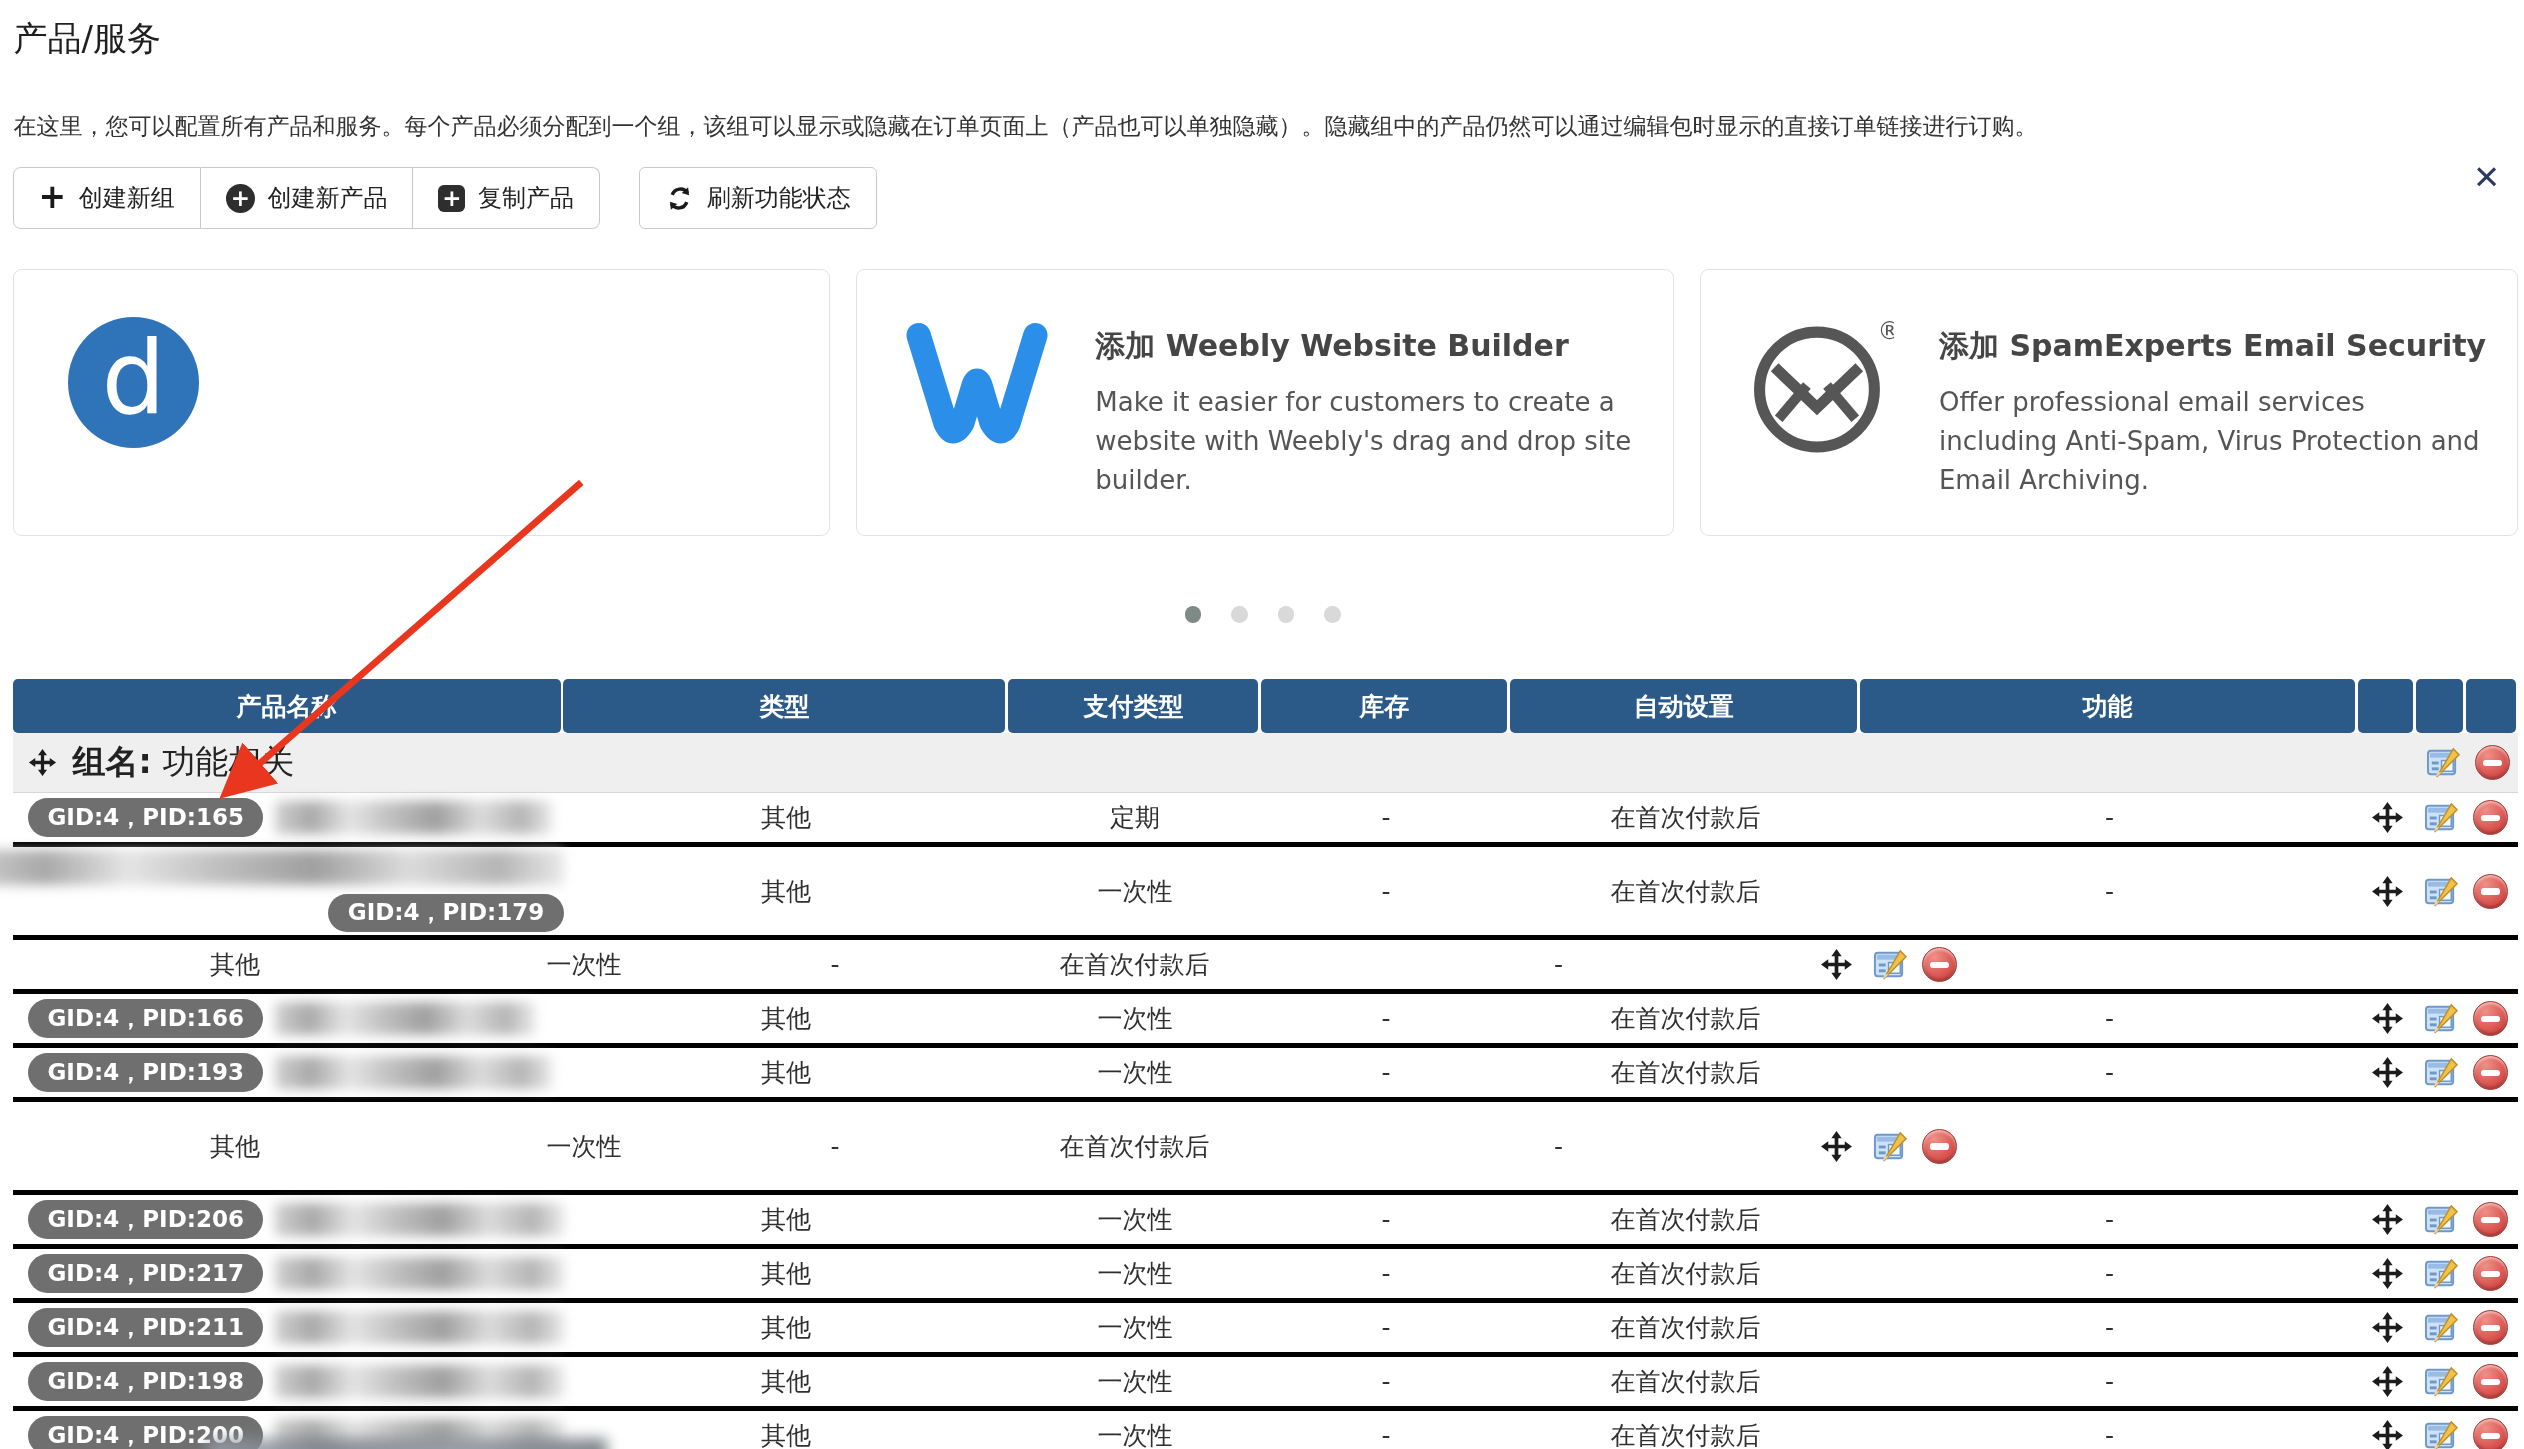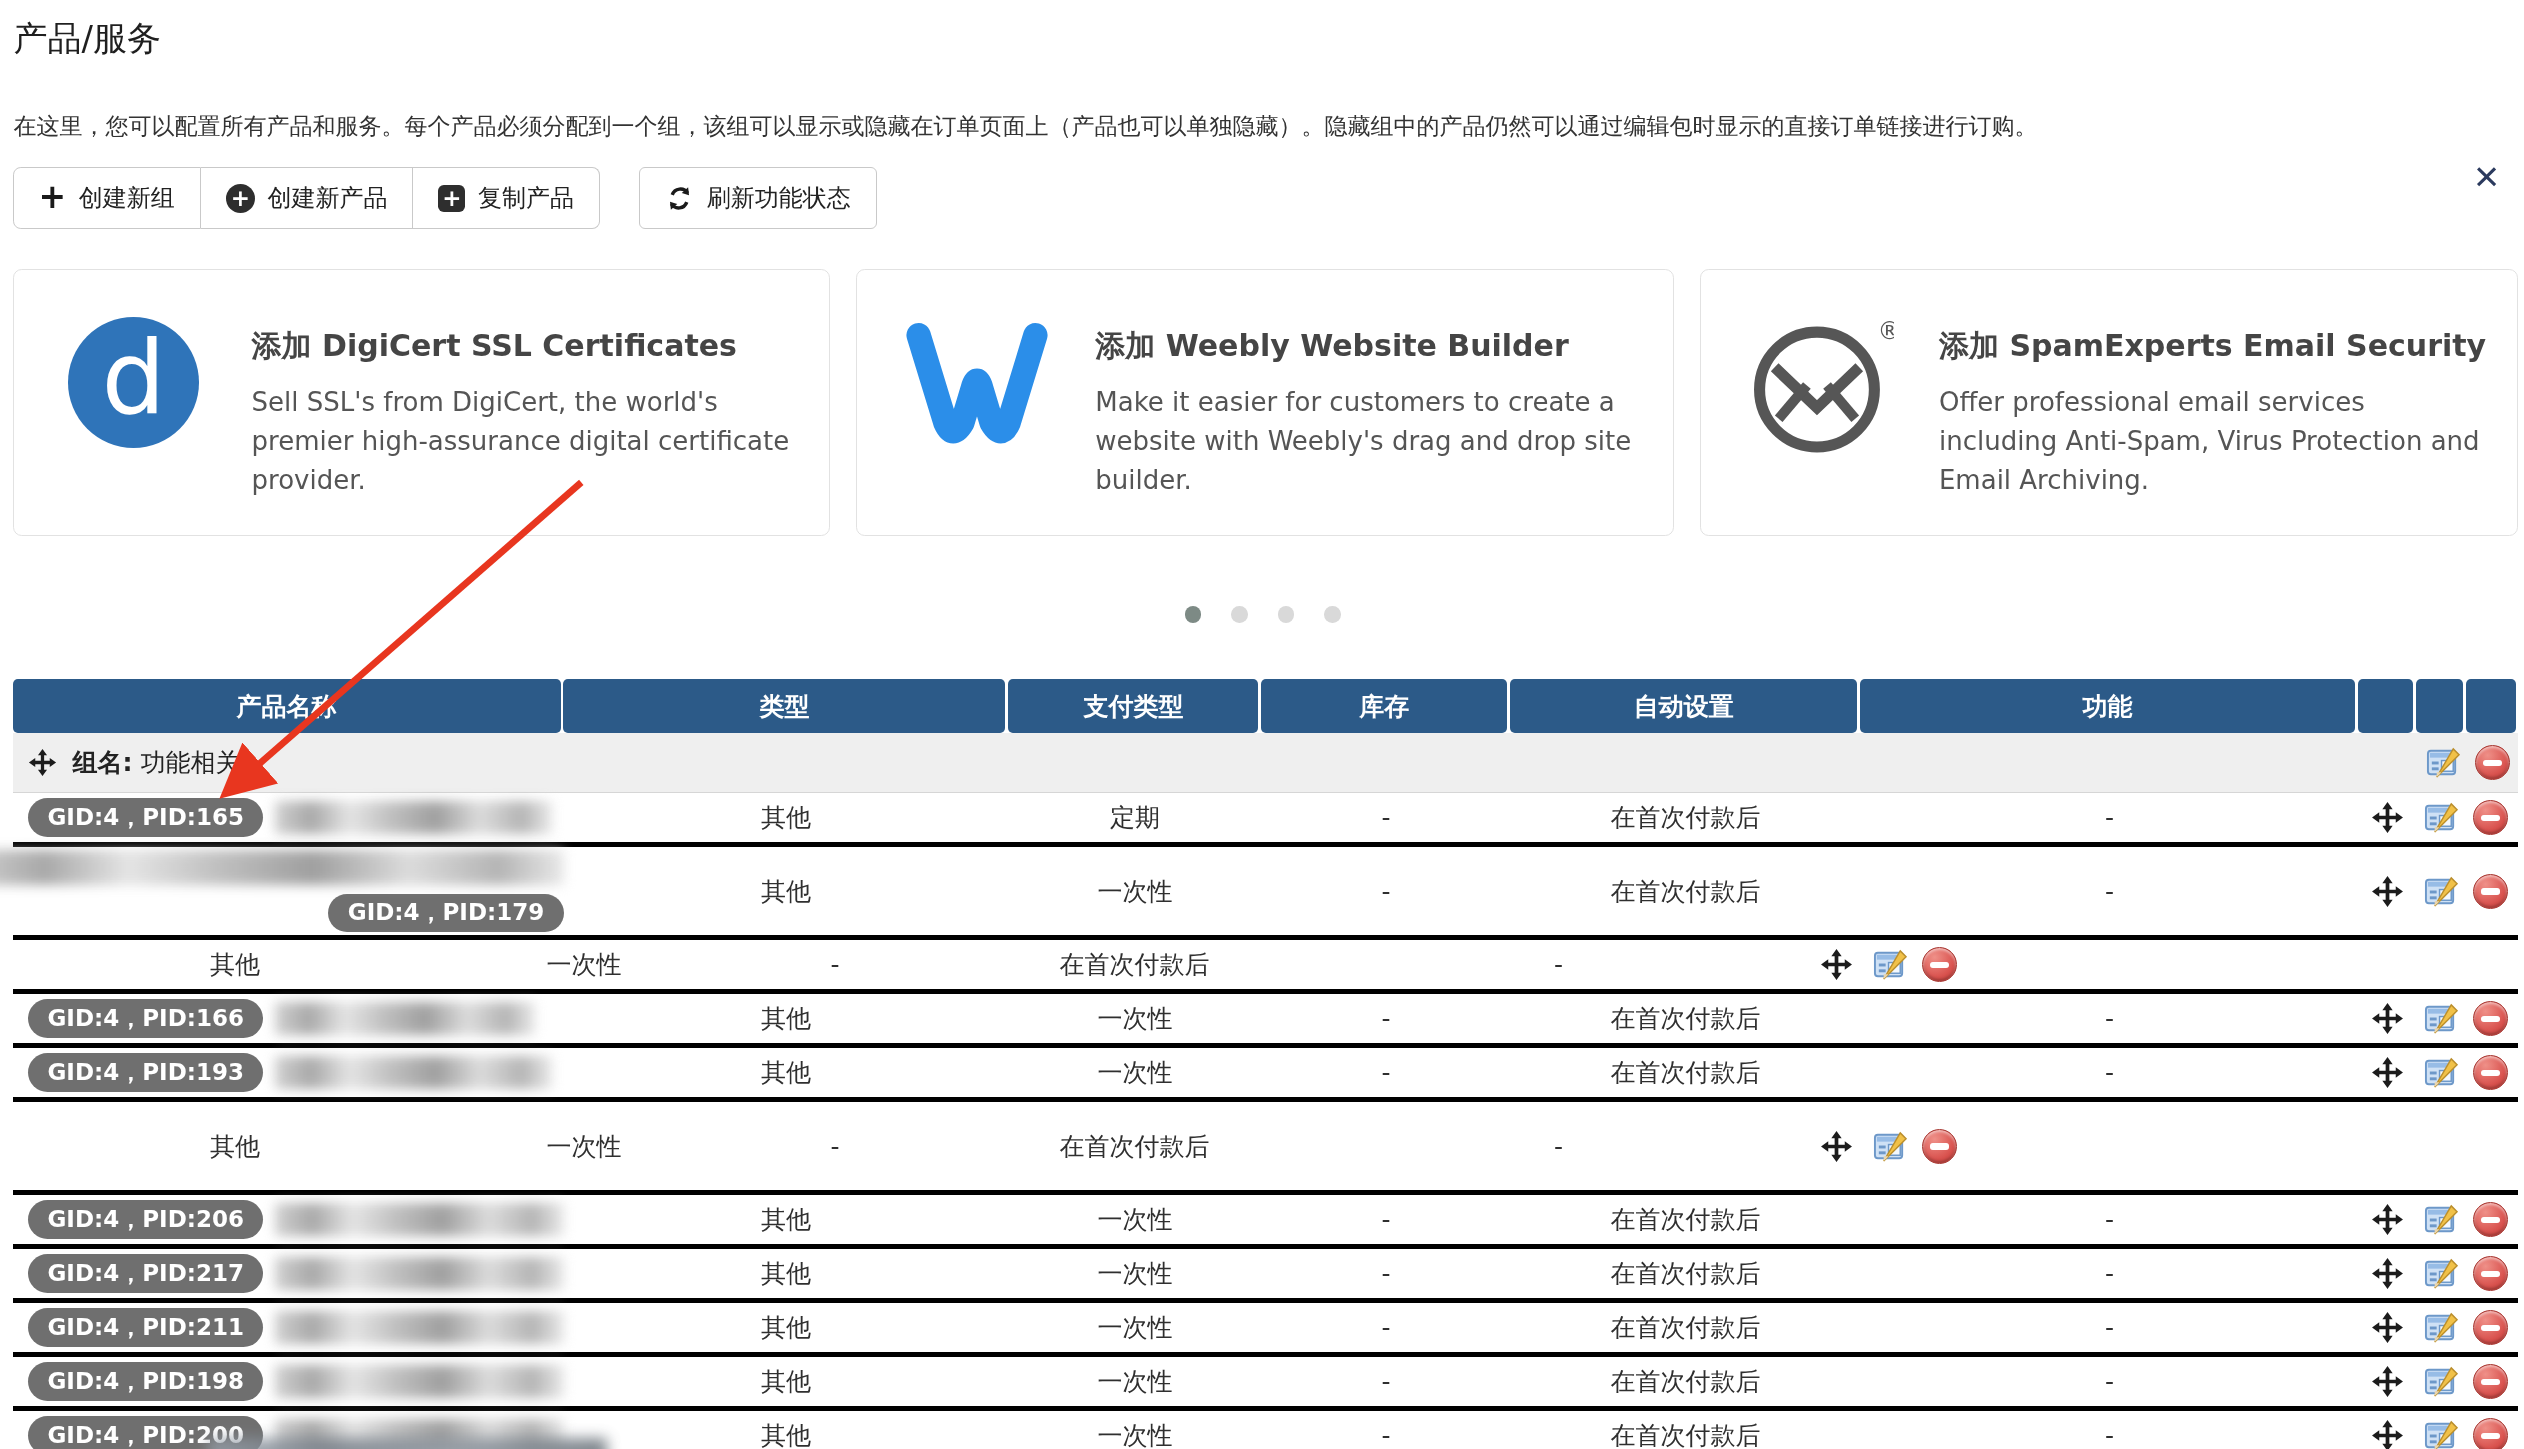--- a/index.html
+++ b/index.html
@@ -50,21 +50,21 @@
   .table { position:absolute; left:12.6px; top:679px; width:2505px; }
   .thead { display:flex; }
   .th { background:#2c5a88; color:#fff; font-size:25px; font-weight:700; height:54px;
         display:flex; align-items:center; justify-content:center; border-radius:4.9px; margin-right:2.9px; }
   .th:last-child { margin-right:0; }
   .h0{width:548px}.h1{width:442px}.h2{width:250px}.h3{width:246px}.h4{width:347px}
   .h5{width:495px}.h6{width:55px}.h7{width:47px}.h8{width:50px}
 
   .group-row { height:60px; background:#efefef; border-bottom:1px solid #d6d6d6;
                display:flex; align-items:center; padding-left:15.5px; }
-  .group-label { font-size:25px; color:#222; margin-left:15.5px; }
+  .group-label { font-size:33px; color:#222; margin-left:15.5px; }
   .group-label b { font-weight:700; }
   .group-spacer { flex:1; }
 
   .trow { display:flex; height:54px; border-bottom:5px solid #000000; background:#fff; }
   .trow.tall { height:93px; }
   .cell { display:flex; align-items:center; justify-content:center; font-size:25px; color:#2f2f2f; }
   .c-name{width:551px; justify-content:flex-start; padding-left:15.5px;}
   .c-type{width:445px}.c-pay{width:253px}.c-stock{width:249px}.c-setup{width:350px}
   .c-feat{width:498px}.c-move{width:58px}.c-edit{width:49px}.c-del{width:50px}
   .trow.tall .c-name { flex-direction:column; align-items:flex-end; justify-content:center; }
@@ -127,24 +127,20 @@
         </svg>
       </span>
       <span>刷新功能状态</span>
     </button>
   </div>
 
   <section class="cards">
     <div class="card">
       <div class="card-icon">
         <div class="digicert-circle">d</div>
-      </div>
-      <div class="card-text">
-        <div class="card-title">添加 DigiCert SSL Certificates</div>
-        <div class="card-body">Sell SSL's from DigiCert, the world's premier high-assurance digital certificate provider.</div>
       </div>
     </div>
     <div class="card">
       <div class="card-icon">
         <svg width="146" height="136" viewBox="0 0 120 110">
           <path d="M12 14 L34 86 Q40 100 48 86 L57 56 Q60 47 63 56 L72 86 Q80 100 86 86 L108 14" fill="none" stroke="#2b8ee9" stroke-width="20" stroke-linecap="round" stroke-linejoin="round"></path>
         </svg>
       </div>
       <div class="card-text">
         <div class="card-title">添加 Weebly Website Builder</div>

